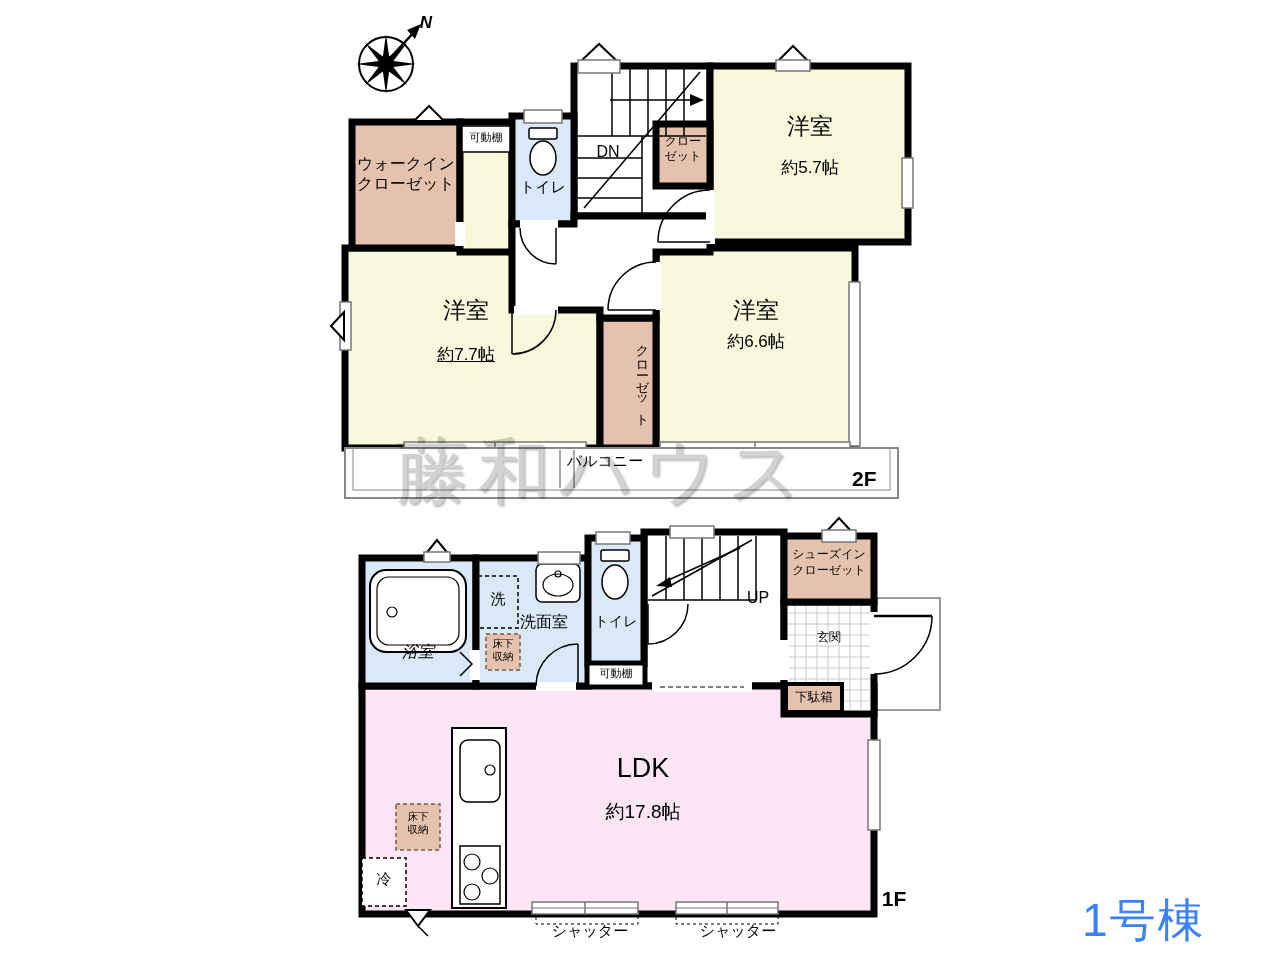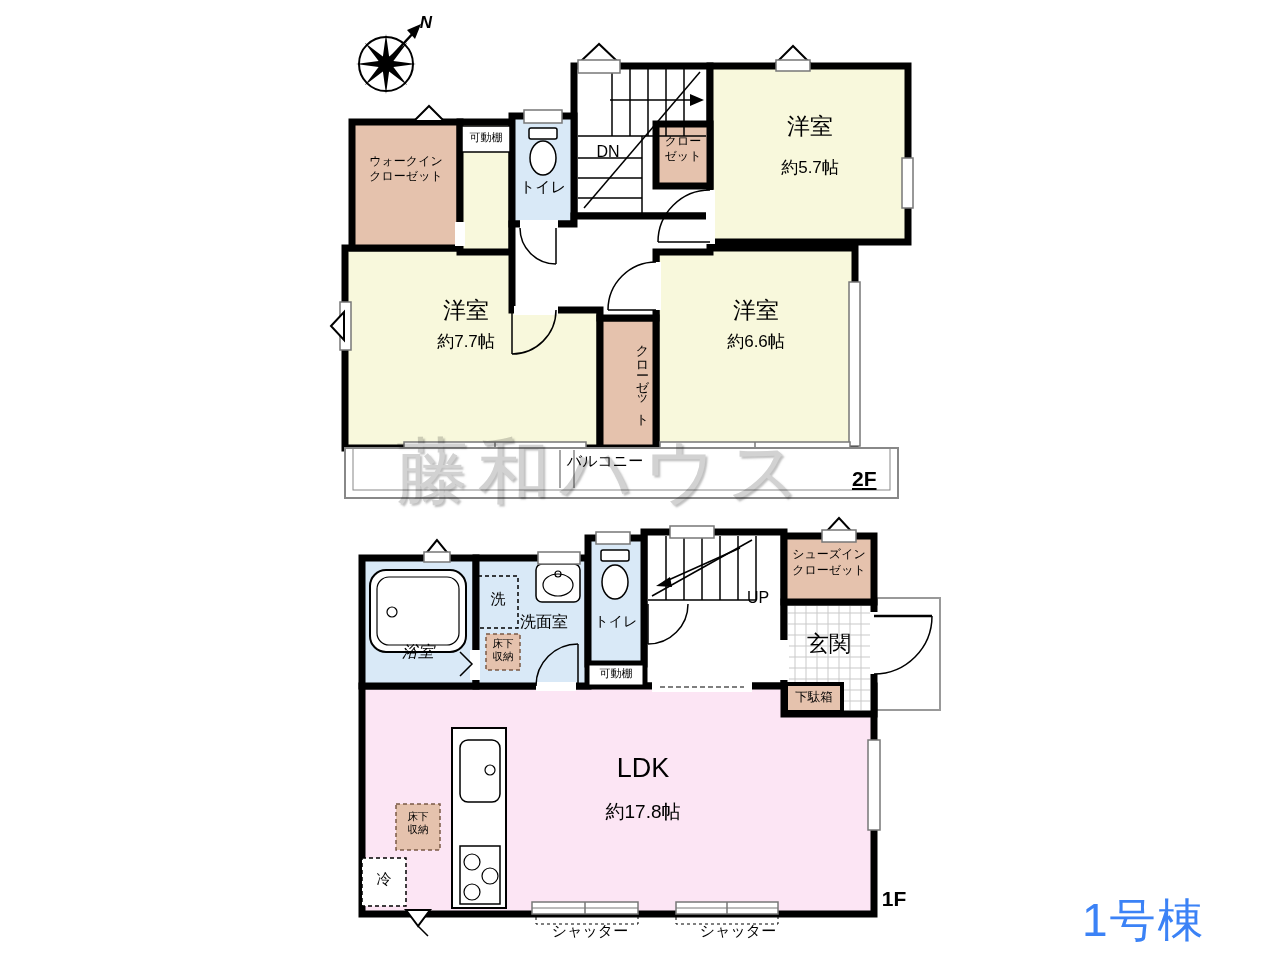--- a/index.html
+++ b/index.html
@@ -216,54 +216,54 @@
   </g>
 
   <g>
     <circle cx="386" cy="64" r="27" fill="none" stroke="#000" stroke-width="2"></circle>
     <path d="M386,34 L389.1,56.6 L407.2,42.8 L393.4,60.9 L416,64 L393.4,67.1 L407.2,85.2 L389.1,71.4 L386,94 L382.9,71.4 L364.8,85.2 L378.6,67.1 L356,64 L378.6,60.9 L364.8,42.8 L382.9,56.6 Z" fill="#000"></path>
     <line x1="392" y1="56" x2="416" y2="30" stroke="#000" stroke-width="2.5"></line>
     <polygon points="421,24 407,30 415,39" fill="#000"></polygon>
   </g>
 </svg>
 
-<div class="lbl pre" style="left:352px;top:154px;width:108px;font-size:12px;">ウォークイン
+<div class="lbl pre" style="left:352px;top:154px;width:108px;font-size:16px;">ウォークイン
 クローゼット</div>
 <div class="lbl" style="left:460px;top:131px;width:52px;font-size:11px;">可動棚</div>
 <div class="lbl" style="left:512px;top:178px;width:62px;font-size:15px;">トイレ</div>
 <div class="lbl" style="left:576px;top:142px;width:64px;font-size:16px;">DN</div>
 <div class="lbl pre" style="left:656px;top:134px;width:54px;font-size:12px;">クロー
 ゼット</div>
 <div class="lbl" style="left:728px;top:112px;width:164px;">
   <div style="font-size:23px;">洋室</div>
   <div style="font-size:17px;margin-top:16px;">約5.7帖</div>
 </div>
 <div class="lbl" style="left:388px;top:296px;width:156px;">
   <div style="font-size:23px;">洋室</div>
-  <div style="font-size:17px;margin-top:6px;">約7.7帖</div>
+  <div style="font-size:17px;margin-top:19px;text-decoration:underline;">約7.7帖</div>
 </div>
 <div class="lbl vert" style="left:604px;top:330px;width:50px;height:96px;font-size:13px;line-height:24px;">クローゼット</div>
 <div class="lbl" style="left:672px;top:296px;width:168px;">
   <div style="font-size:23px;">洋室</div>
   <div style="font-size:17px;margin-top:6px;">約6.6帖</div>
 </div>
 <div class="lbl" style="left:545px;top:452px;width:120px;font-size:15px;text-align:center;">バルコニー</div>
-<div class="lbl floor-tag" style="left:852px;top:466px;width:44px;text-align:left;text-decoration:underline;">2F</div>
+<div class="lbl floor-tag" style="left:852px;top:466px;width:44px;text-align:left;">2F</div>
 
 <div class="lbl" style="left:378px;top:642px;width:80px;font-size:16px;font-style:italic;">浴室</div>
 <div class="lbl" style="left:480px;top:590px;width:36px;font-size:15px;">洗</div>
 <div class="lbl" style="left:506px;top:612px;width:76px;font-size:16px;">洗面室</div>
 <div class="lbl pre" style="left:486px;top:637px;width:34px;font-size:10.5px;line-height:1.2;">床下
 収納</div>
 <div class="lbl" style="left:588px;top:613px;width:56px;font-size:14px;">トイレ</div>
 <div class="lbl" style="left:588px;top:667px;width:56px;font-size:11px;">可動棚</div>
 <div class="lbl" style="left:736px;top:588px;width:44px;font-size:16px;">UP</div>
 <div class="lbl pre" style="left:784px;top:546px;width:90px;font-size:12px;line-height:1.35;">シューズイン
 クローゼット</div>
-<div class="lbl" style="left:796px;top:630px;width:66px;font-size:22px;">玄関</div>
+<div class="lbl" style="left:796px;top:630px;width:66px;font-size:12px;">玄関</div>
 <div class="lbl" style="left:786px;top:690px;width:56px;font-size:12.5px;">下駄箱</div>
 <div class="lbl" style="left:558px;top:752px;width:170px;">
   <div style="font-size:27px;">LDK</div>
   <div style="font-size:19px;margin-top:14px;">約17.8帖</div>
 </div>
 <div class="lbl pre" style="left:398px;top:810px;width:40px;font-size:10.5px;line-height:1.2;">床下
 収納</div>
 <div class="lbl" style="left:365px;top:870px;width:38px;font-size:15px;">冷</div>
 <div class="lbl" style="left:542px;top:922px;width:96px;font-size:15px;">シャッター</div>
 <div class="lbl" style="left:690px;top:922px;width:96px;font-size:15px;">シャッター</div>

